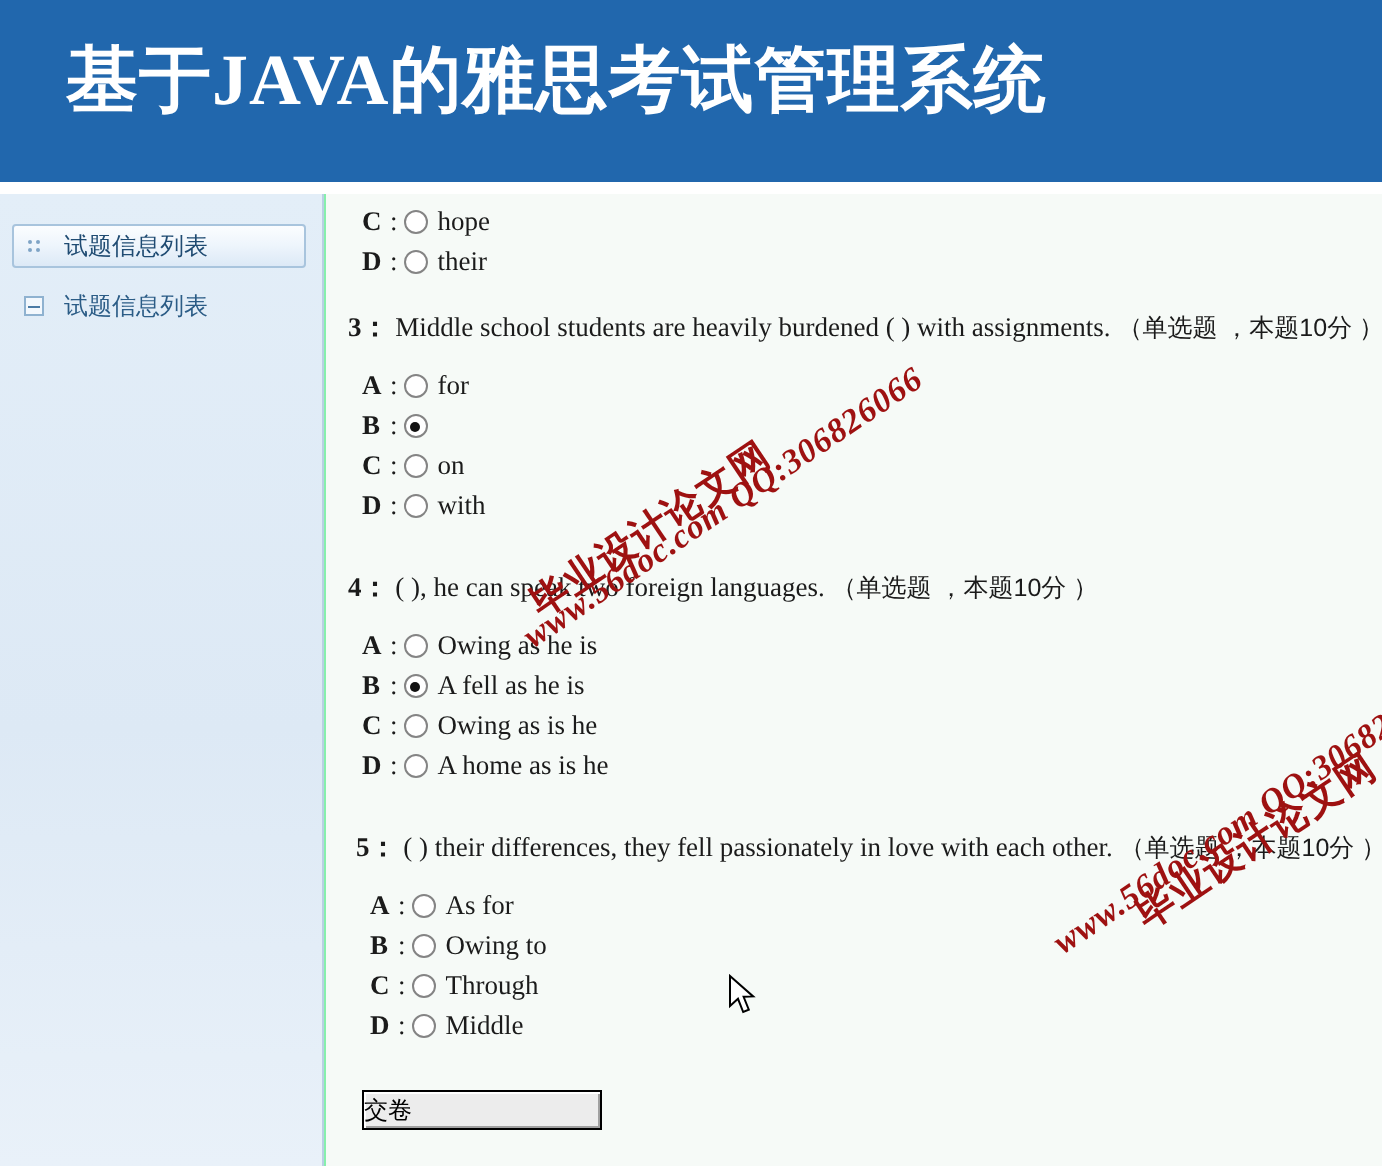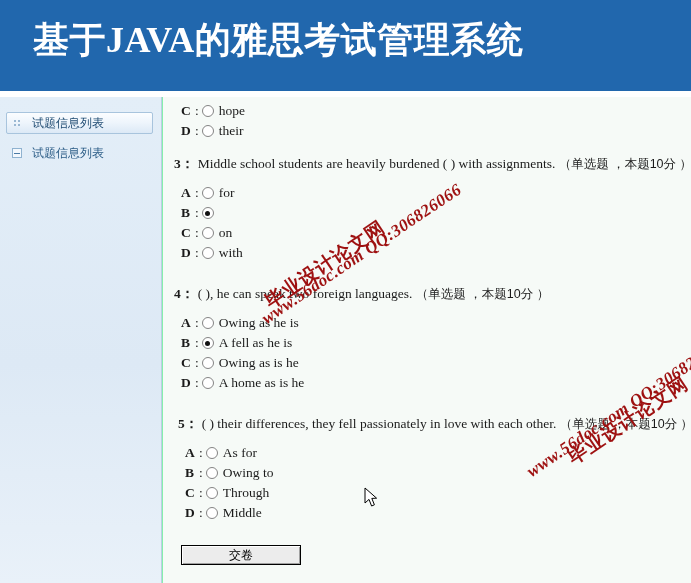--- a/index.html
+++ b/index.html
@@ -190,21 +190,20 @@
   }
   #submit-button {
     width: 120px; height: 20px;
     box-sizing: border-box;
     background: #ececec;
     border: 1px solid #000000;
     box-shadow: inset 1px 1px 0 #ffffff, inset -1px -1px 0 #a0a0a0;
     font-family: Liberation Serif, serif;
     font-size: 12px;
     color: #000000;
-    text-align: center;
     line-height: 18px;
     cursor: pointer;
   }
 
   
   .watermark {
     position: absolute;
     transform: rotate(-34deg);
     transform-origin: left top;
     pointer-events: none;

